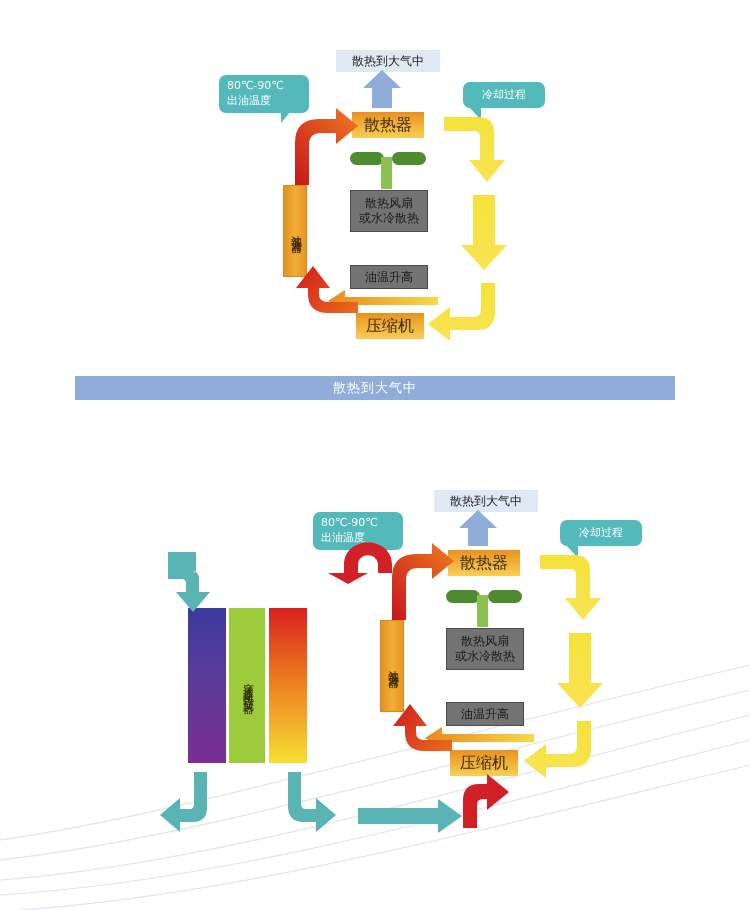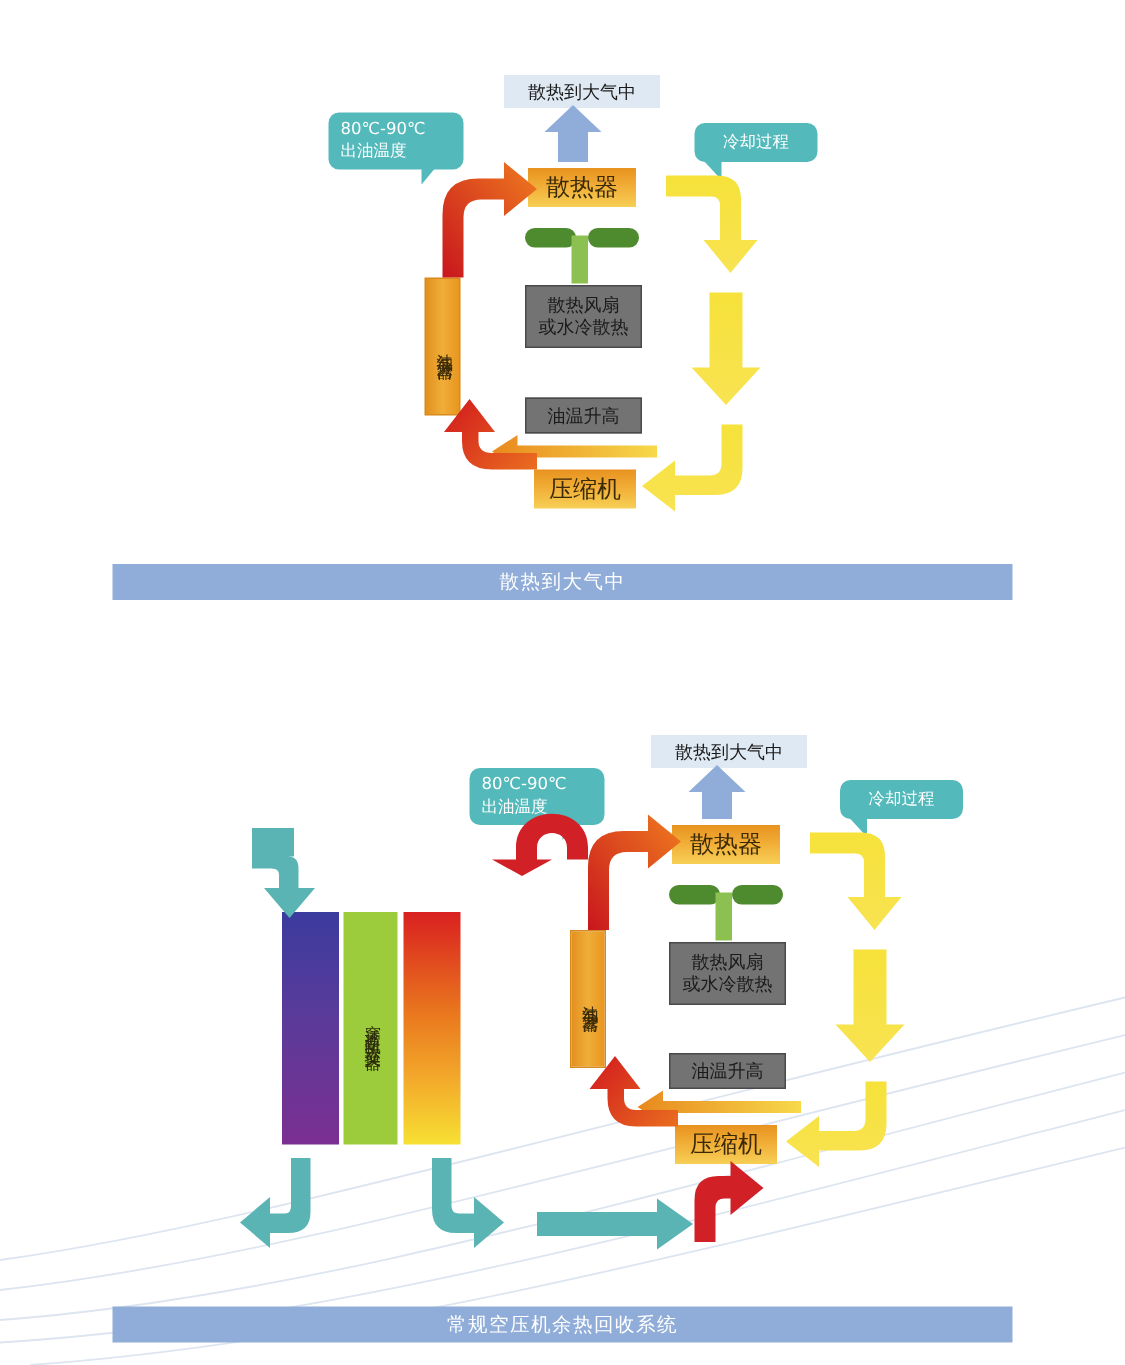--- a/index.html
+++ b/index.html
@@ -244,14 +244,13 @@
       <path fill="url(#orhz2)" d="M534 294 L442 294 L442 287 L425 298 L442 309 L442 302 L534 302 Z"></path>
 
       <path fill="url(#redor4)" d="M452 330 L452 311 L424 311 Q405 311 405 292 L405 286 L393 286 L410 264 L427 286 L416 286
                L416 292 Q416 300 424 300 L452 300 Z"></path>
 
       <path fill="#d22027" d="M463 388 L463 360 Q463 344 479 344 L487 344 L487 334 L509 352 L487 370 L487 359 L483 359
                Q477 359 477 365 L477 388 Z"></path>
     </svg>
   </div>
 
-  <div class="caption" id="caption2">常规空压机余热回收系统</div>
 </div>
 
 </body></html>

